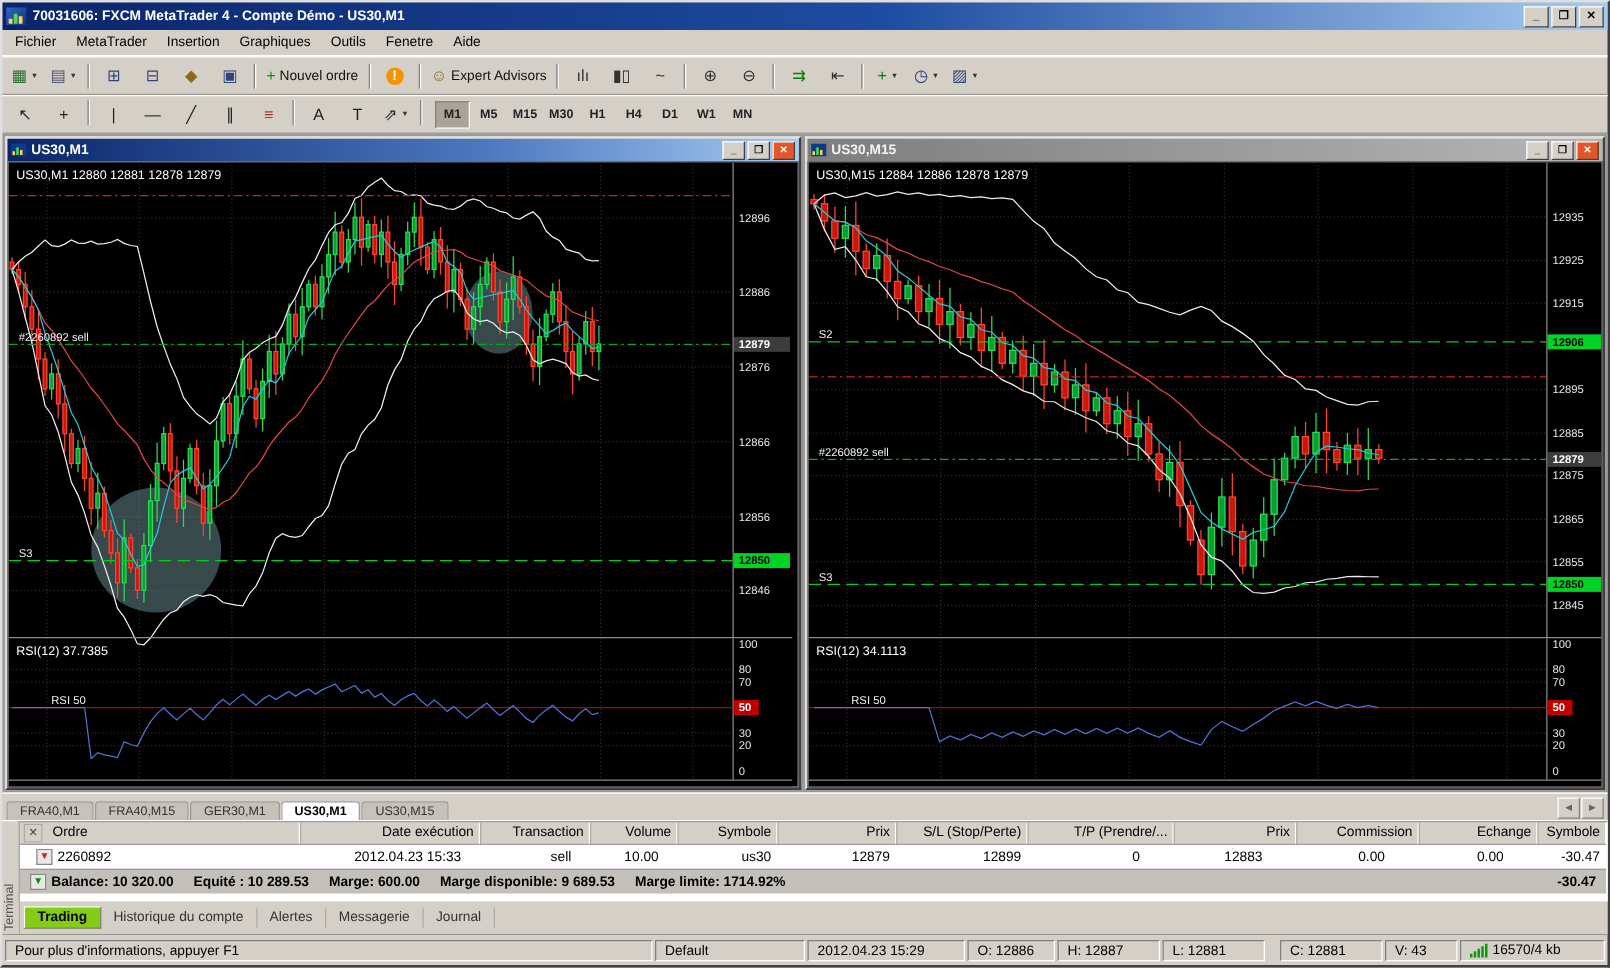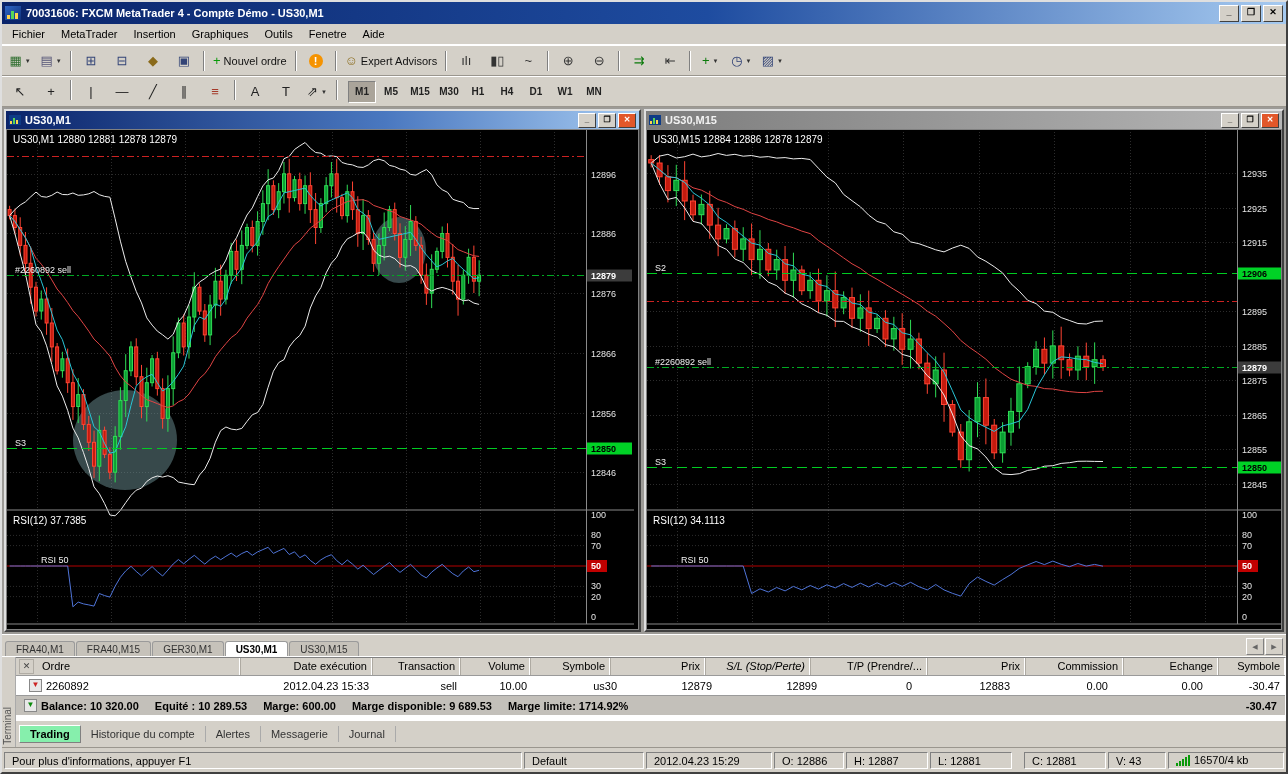--- a/index.html
+++ b/index.html
@@ -81,21 +81,21 @@
       white-space:nowrap;overflow:hidden;height:17px;line-height:16px;}
   .row-order{display:flex;height:19px;align-items:center;background:#fff;flex:none;}
   .td{box-sizing:border-box;padding:0 5px;white-space:nowrap;overflow:hidden;}
   .row-balance{display:flex;height:19px;align-items:center;background:#c3c0ba;font-weight:bold;flex:none;
                border-top:1px solid #9a9a9a;}
   .bal-item{margin-right:16px;white-space:nowrap;}
   .mini-ico{width:11px;height:11px;border:1px solid #888;background:#e8e8e8;font-size:8px;line-height:10px;
             text-align:center;margin:0 4px 0 8px;flex:none;}
   .term-tabs{height:22px;flex:none;display:flex;align-items:center;padding:2px 4px;}
   .term-tab{padding:2px 10px;font-size:11px;color:#333;border-right:1px solid #aaa;}
-  .term-tab.active{background:#86efac;border:1px solid;border-color:#fff #808080 #808080 #fff;font-weight:bold;color:#000;}
+  .term-tab.active{background:#84cc16;border:1px solid;border-color:#fff #808080 #808080 #fff;font-weight:bold;color:#000;}
   .term-close{width:13px;height:13px;font-size:9px;line-height:12px;text-align:center;color:#444;
               border:1px solid #b0aca4;margin:0 3px;background:#d4d0c8;flex:none;}
   
   .statusbar{height:22px;flex:none;display:flex;align-items:center;gap:2px;padding:1px 2px;border-top:1px solid #9a968e;}
   .sb-seg{height:17px;line-height:17px;padding:0 7px;border:1px solid;border-color:#808080 #fff #fff #808080;
           white-space:nowrap;overflow:hidden;box-sizing:border-box;}
   .sb-help{flex:1;}
   .sb-conn{display:flex;align-items:center;gap:4px;}
   .bars{display:flex;align-items:flex-end;gap:1px;height:11px;}
   .bars i{display:block;width:2px;background:#0a9a0a;}
@@ -737,26 +737,26 @@
   </div>
 
   <div class="terminal">
     <div class="term-side">
       <span>Terminal</span>
     </div>
     <div class="term-table">
       <div class="th-row" id="th-row">
           <span class="term-close">✕</span>
           <span class="th" style="width: 204px; text-align: left;">Ordre</span>
-          <span class="th" style="width: 132px; text-align: right;">Date exécution</span>
+          <span class="th" style="width: 144px; text-align: right;">Date exécution</span>
           <span class="th" style="width: 88px; text-align: right;">Transaction</span>
           <span class="th" style="width: 70px; text-align: right;">Volume</span>
           <span class="th" style="width: 80px; text-align: right;">Symbole</span>
           <span class="th" style="width: 95px; text-align: right;">Prix</span>
-          <span class="th" style="width: 105px; text-align: right; font-style: italic;">S/L (Stop/Perte)</span>
+          <span class="th" style="width: 105px; text-align: right;">S/L (Stop/Perte)</span>
           <span class="th" style="width: 117px; text-align: right;">T/P (Prendre/...</span>
           <span class="th" style="width: 98px; text-align: right;">Prix</span>
           <span class="th" style="width: 98px; text-align: right;">Commission</span>
           <span class="th" style="width: 95px; text-align: right;">Echange</span>
           <span class="th" style="flex: 1 1 0%; text-align: right; border-right: none;">Symbole</span>
         </div>
       <div class="row-order" id="order-row">
           <span class="td" style="width: 226px; display: flex; align-items: center;">
             <span class="mini-ico" style="color: rgb(204, 34, 34);">▼</span>
             <span>2260892</span>

